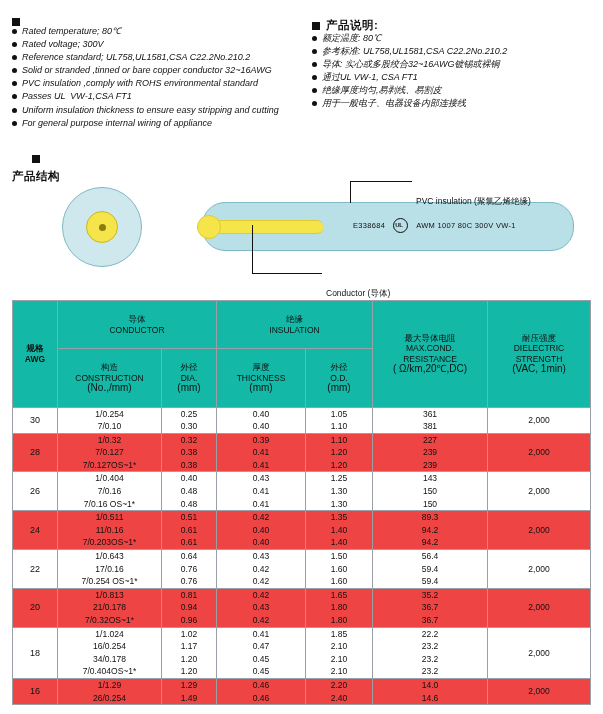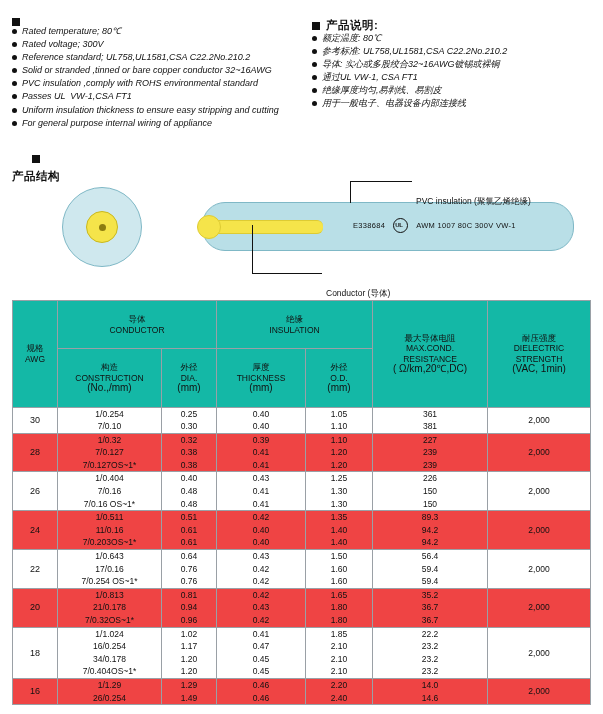--- a/index.html
+++ b/index.html
@@ -207,21 +207,21 @@
     <div class="lbl" style="left:404px;top:1px;">PVC insulation (聚氯乙烯绝缘)</div>
 
     <div class="lead" style="left:240px;top:50px;width:1px;height:49px;"></div>
     <div class="lead" style="left:240px;top:98px;width:70px;height:1px;"></div>
     <div class="lbl" style="left:314px;top:93px;">Conductor (导体)</div>
   </div>
 
   <table class="tbl">
     <thead>
       <tr>
-        <th class="th-top" rowspan="2" style="width:42px;">
+        <th class="th-top" rowspan="2" style="width:42px;font-weight:bold;">
             <div class="cn">规格</div>
             <div>AWG</div>
           </th>
         <th class="th-top" colspan="2" style="width:150px;">
           <div class="cn">导体</div>
           <div>CONDUCTOR</div>
         </th>
         <th class="th-top" colspan="2" style="width:150px;">
           <div class="cn">绝缘</div>
           <div>INSULATION</div>
@@ -333,21 +333,21 @@
             <div>0.43</div>
             <div>0.41</div>
             <div>0.41</div>
           </td>
           <td class="cell lines">
             <div>1.25</div>
             <div>1.30</div>
             <div>1.30</div>
           </td>
           <td class="cell lines">
-            <div>226</div>
+            <div>143</div>
             <div>150</div>
             <div>150</div>
           </td>
           <td class="cell">2,000</td>
         </tr>
         <tr class="rowband">
           <td class="cell awg">24</td>
           <td class="cell lines">
             <div>1/0.511</div>
             <div>11/0.16</div>

